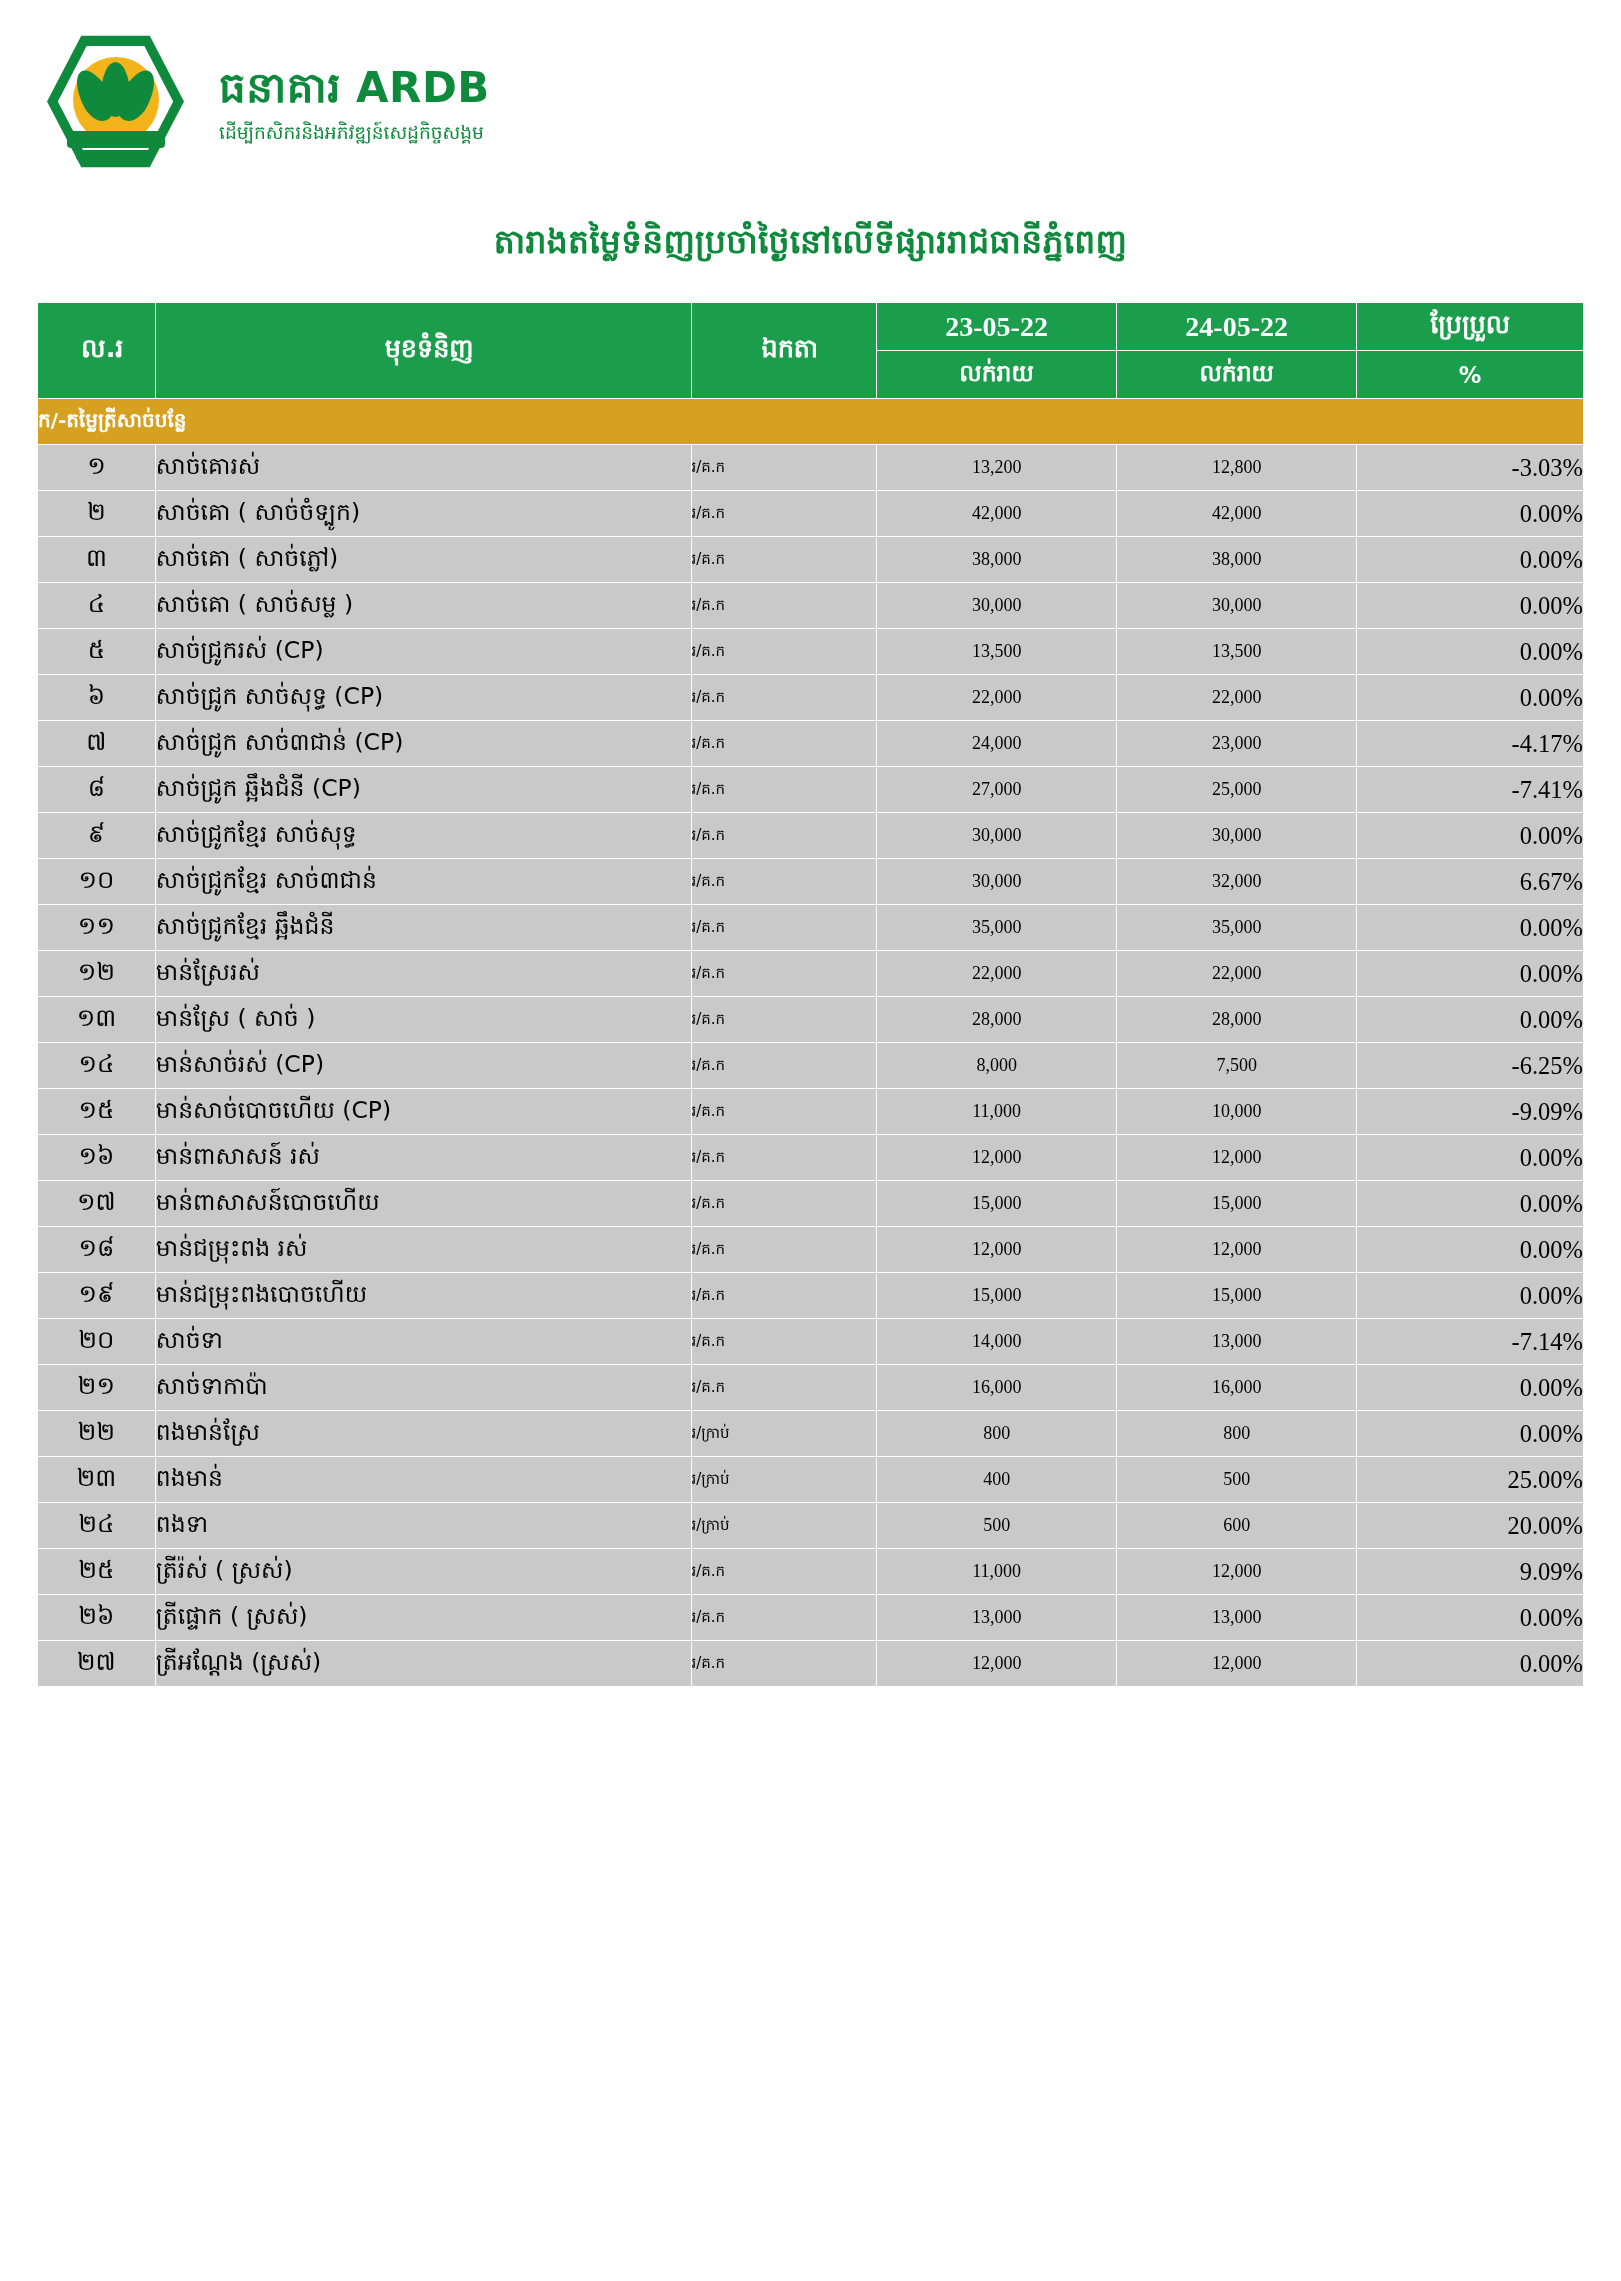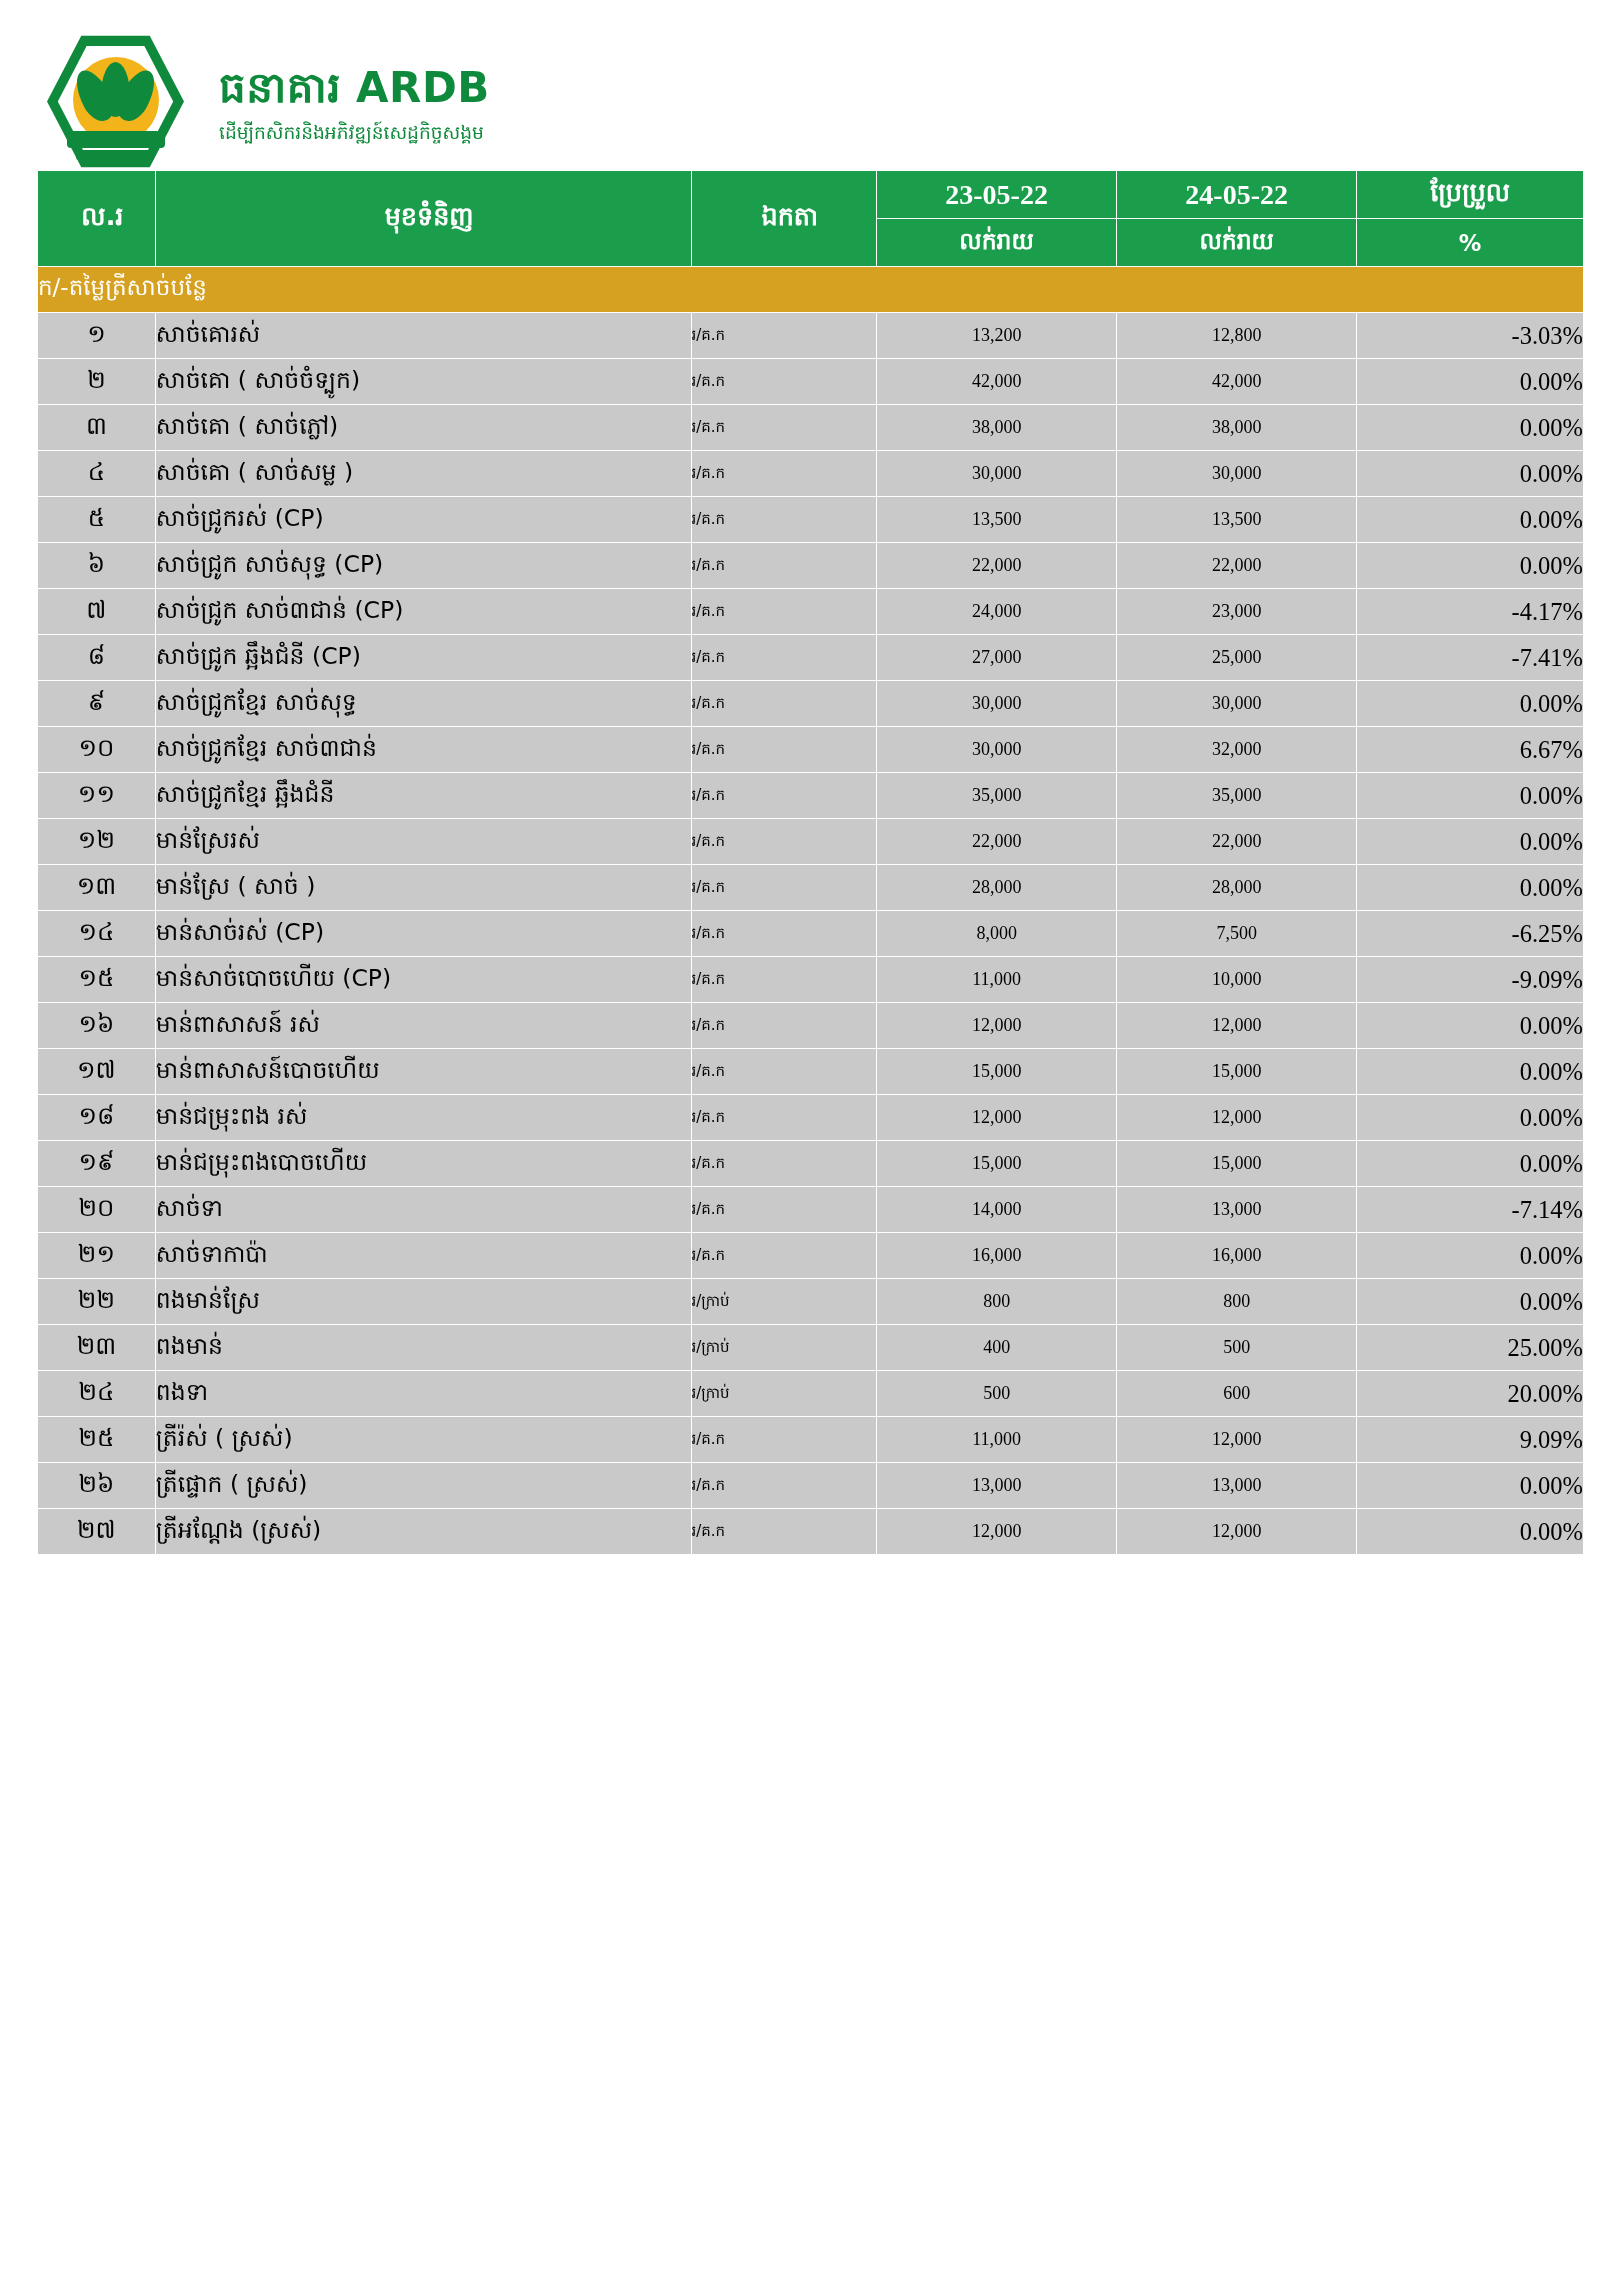--- a/index.html
+++ b/index.html
@@ -135,22 +135,22 @@
     vertical-align: middle;
     height: 47px;
   }
   thead th.head-tall { height: 94px; font-size: 25.5px; padding-left: 12px; }
   thead th .d-date { font-size: 28px; font-family: "Liberation Serif", serif; }
   thead th .d-sub { font-size: 23.5px; }
   thead th.pct-top { font-size: 25.5px; margin-top: 37px; }
   .section-row td {
     background: #d6a020;
     color: #ffffff;
-    font-weight: normal;
-    font-size: 23px;
+    font-weight: bold;
+    font-size: 20px;
     height: 45px;
     padding-left: 13.7px;
     text-align: left;
   }
   tbody tr.data td {
     background: #c9c9c9;
     height: 45px;
     vertical-align: middle;
   }
   td.c-no {
@@ -193,20 +193,21 @@
       </div>
       <div class="base"></div>
       <div class="base2"></div>
     </div>
     <div class="logo-text">
       <div class="logo-title">ធនាគារ ARDB</div>
       <div class="logo-sub">ដើម្បីកសិករនិងអភិវឌ្ឍន៍សេដ្ឋកិច្ចសង្គម</div>
     </div>
   </div>
 
+  <div class="doc-title">តារាងតម្លៃទំនិញប្រចាំថ្ងៃនៅលើទីផ្សាររាជធានីភ្នំពេញ</div>
 
   <div class="table-wrap">
     <table class="price">
       <colgroup>
         <col style="width: 106px;">
         <col style="width: 482px;">
         <col style="width: 167px;">
         <col style="width: 216px;">
         <col style="width: 216px;">
         <col style="width: 204px;">

